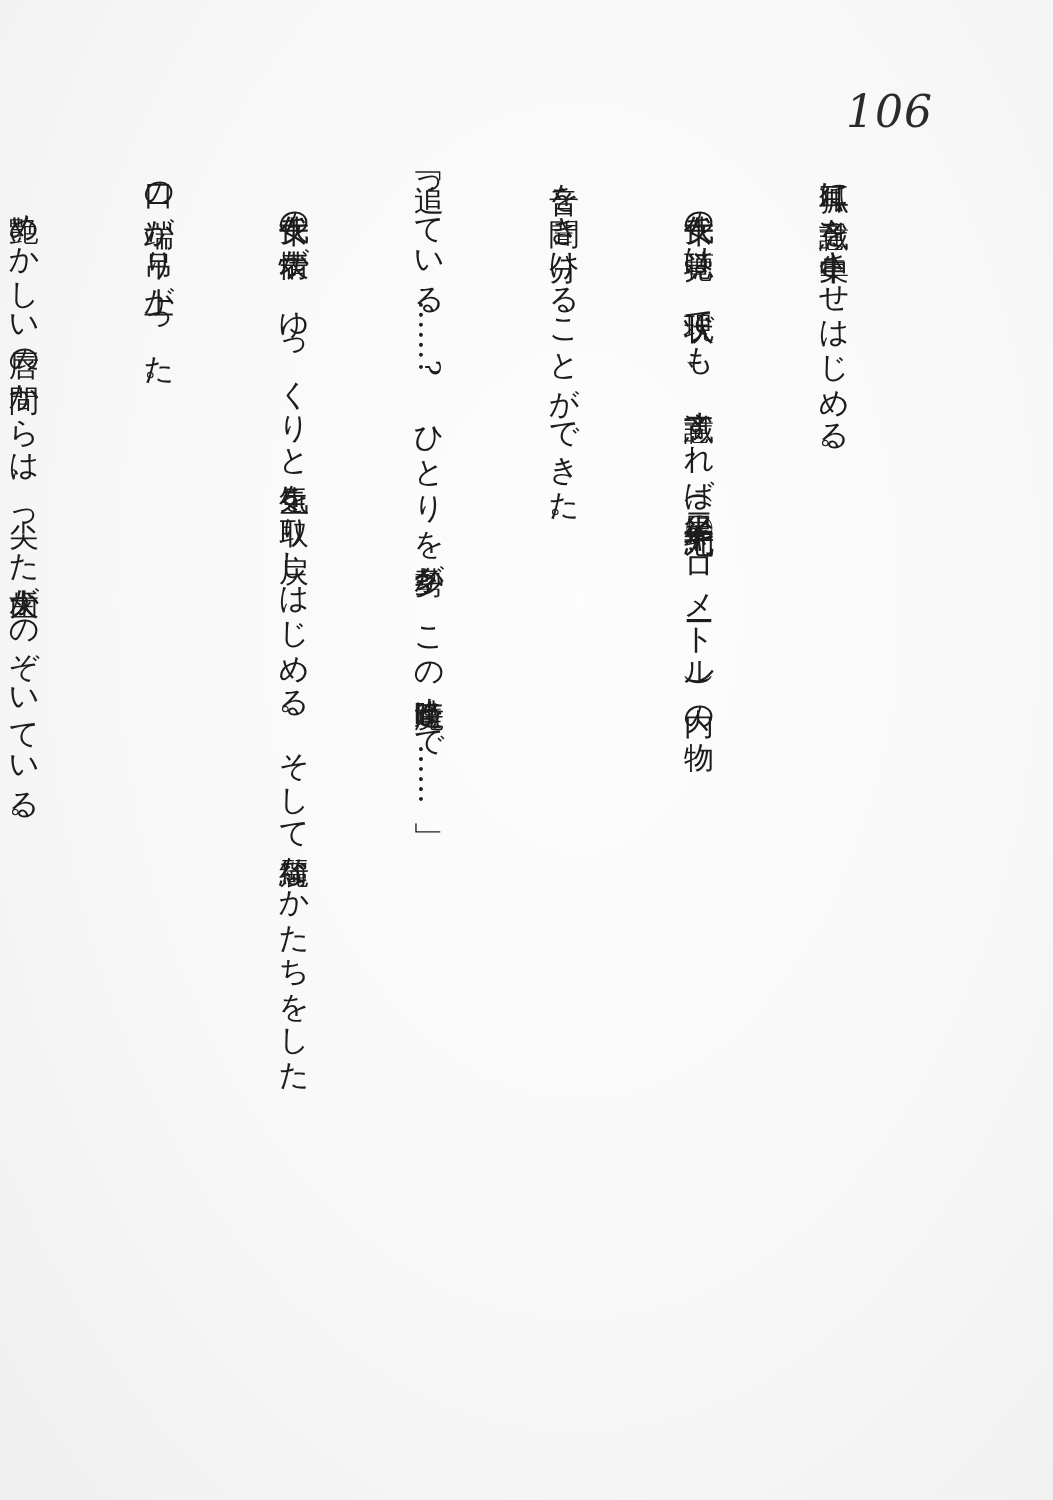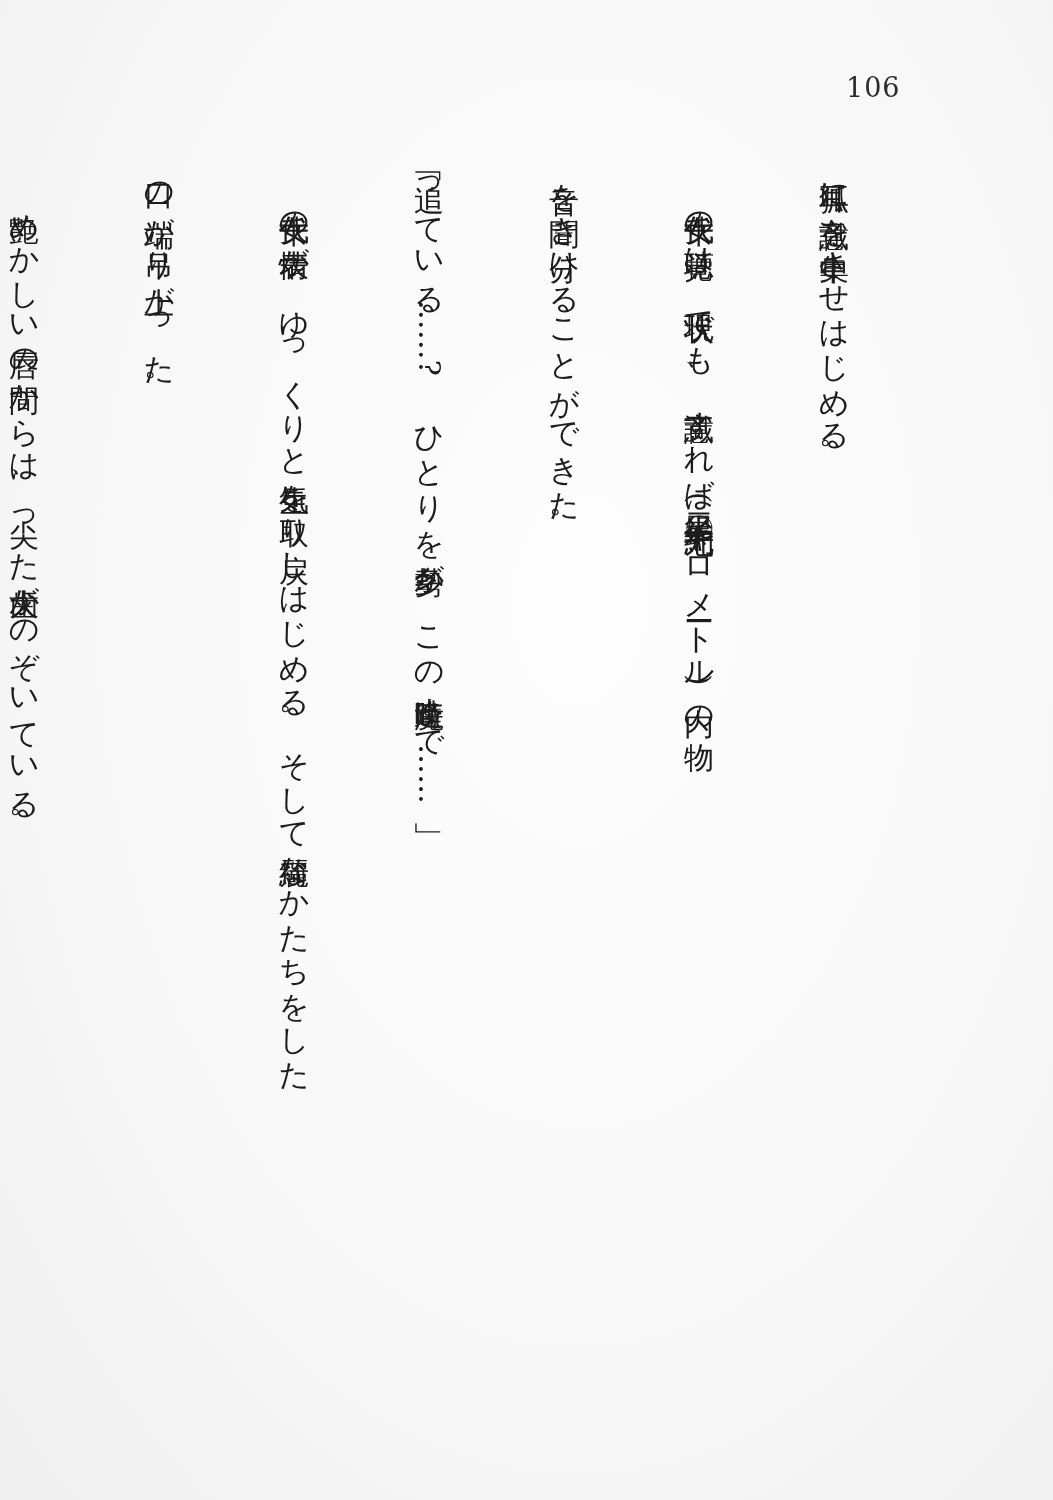--- a/index.html
+++ b/index.html
@@ -10,23 +10,24 @@
     position: relative;
     width: 1053px;
     height: 1500px;
     overflow: hidden;
     background: radial-gradient(ellipse at 55% 40%, #fdfdfd 0%, #f8f8f8 55%, #efefef 100%);
     font-family: "DejaVu Serif", serif;
     color: #1e1e1e;
   }
   .page-number {
     position: absolute;
-    top: 72px;
+    top: 86px;
     left: 846px;
-    font-size: 27px;
+    font-size: 44px;
+    font-style: italic;
     letter-spacing: 1px;
     color: #2b2b2b;
   }
   .text-area {
     position: absolute;
     top: 162px;
     right: 106px;
     height: 1210px;
     writing-mode: vertical-rl;
     text-orientation: mixed;

